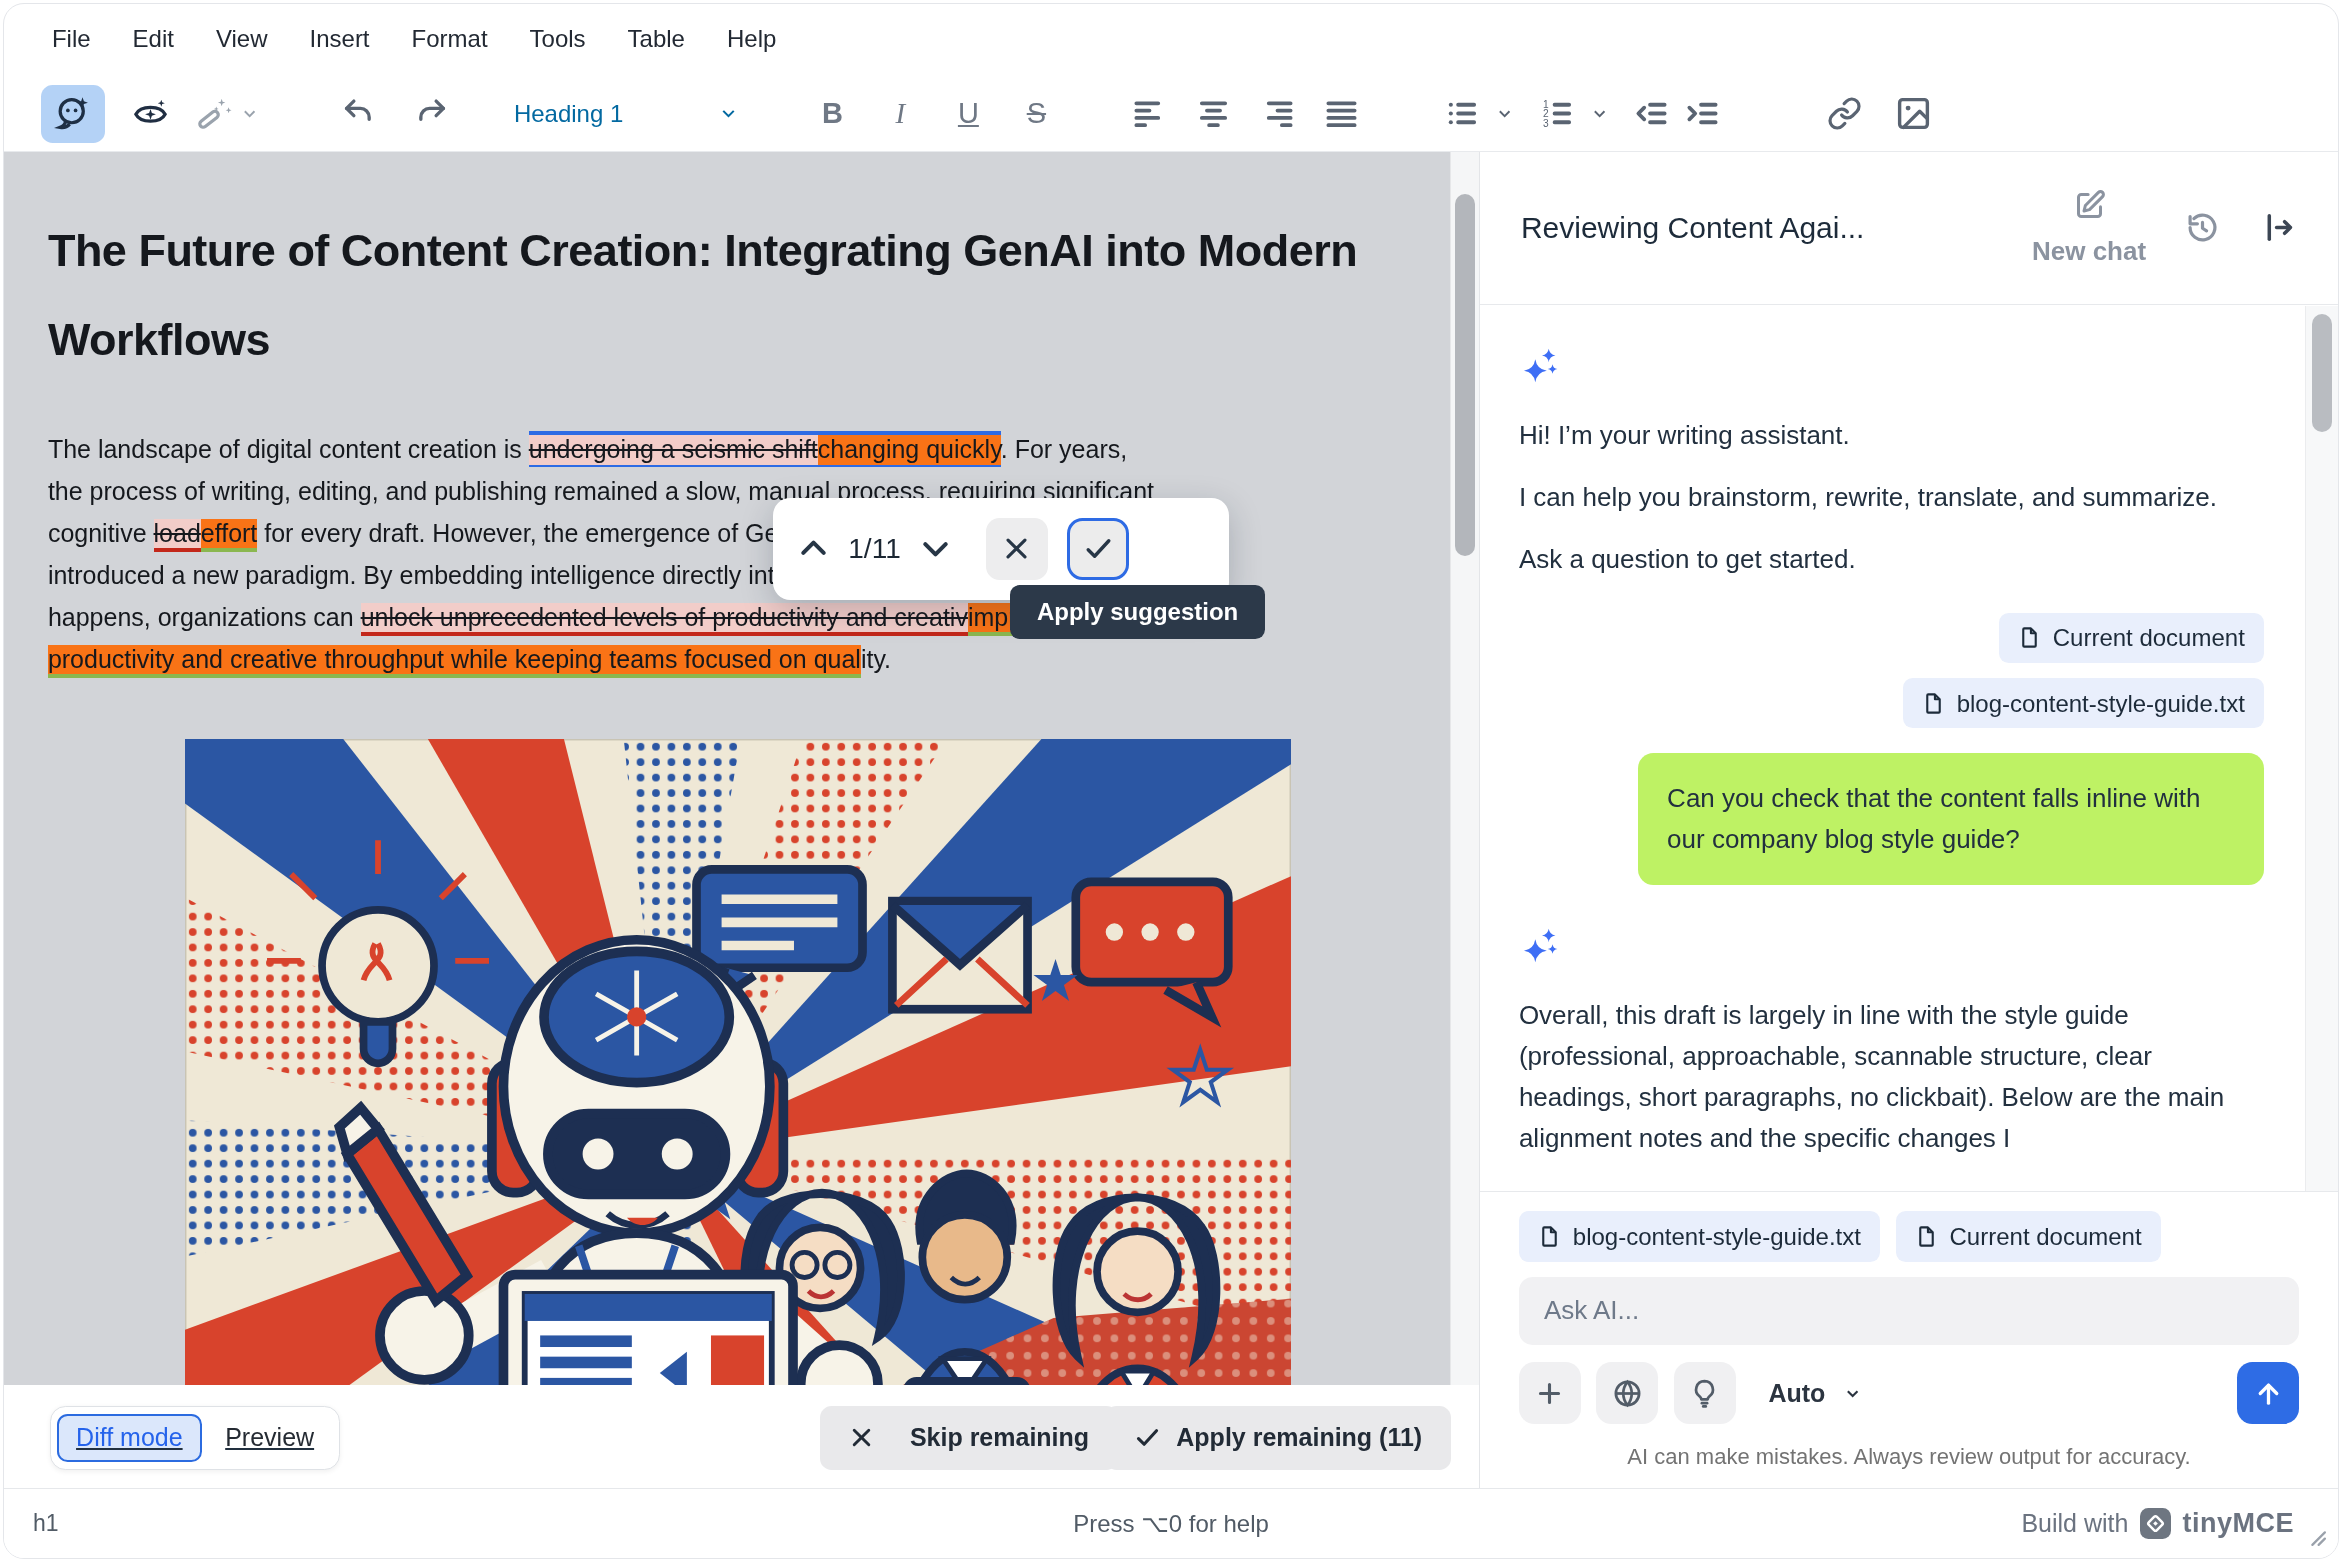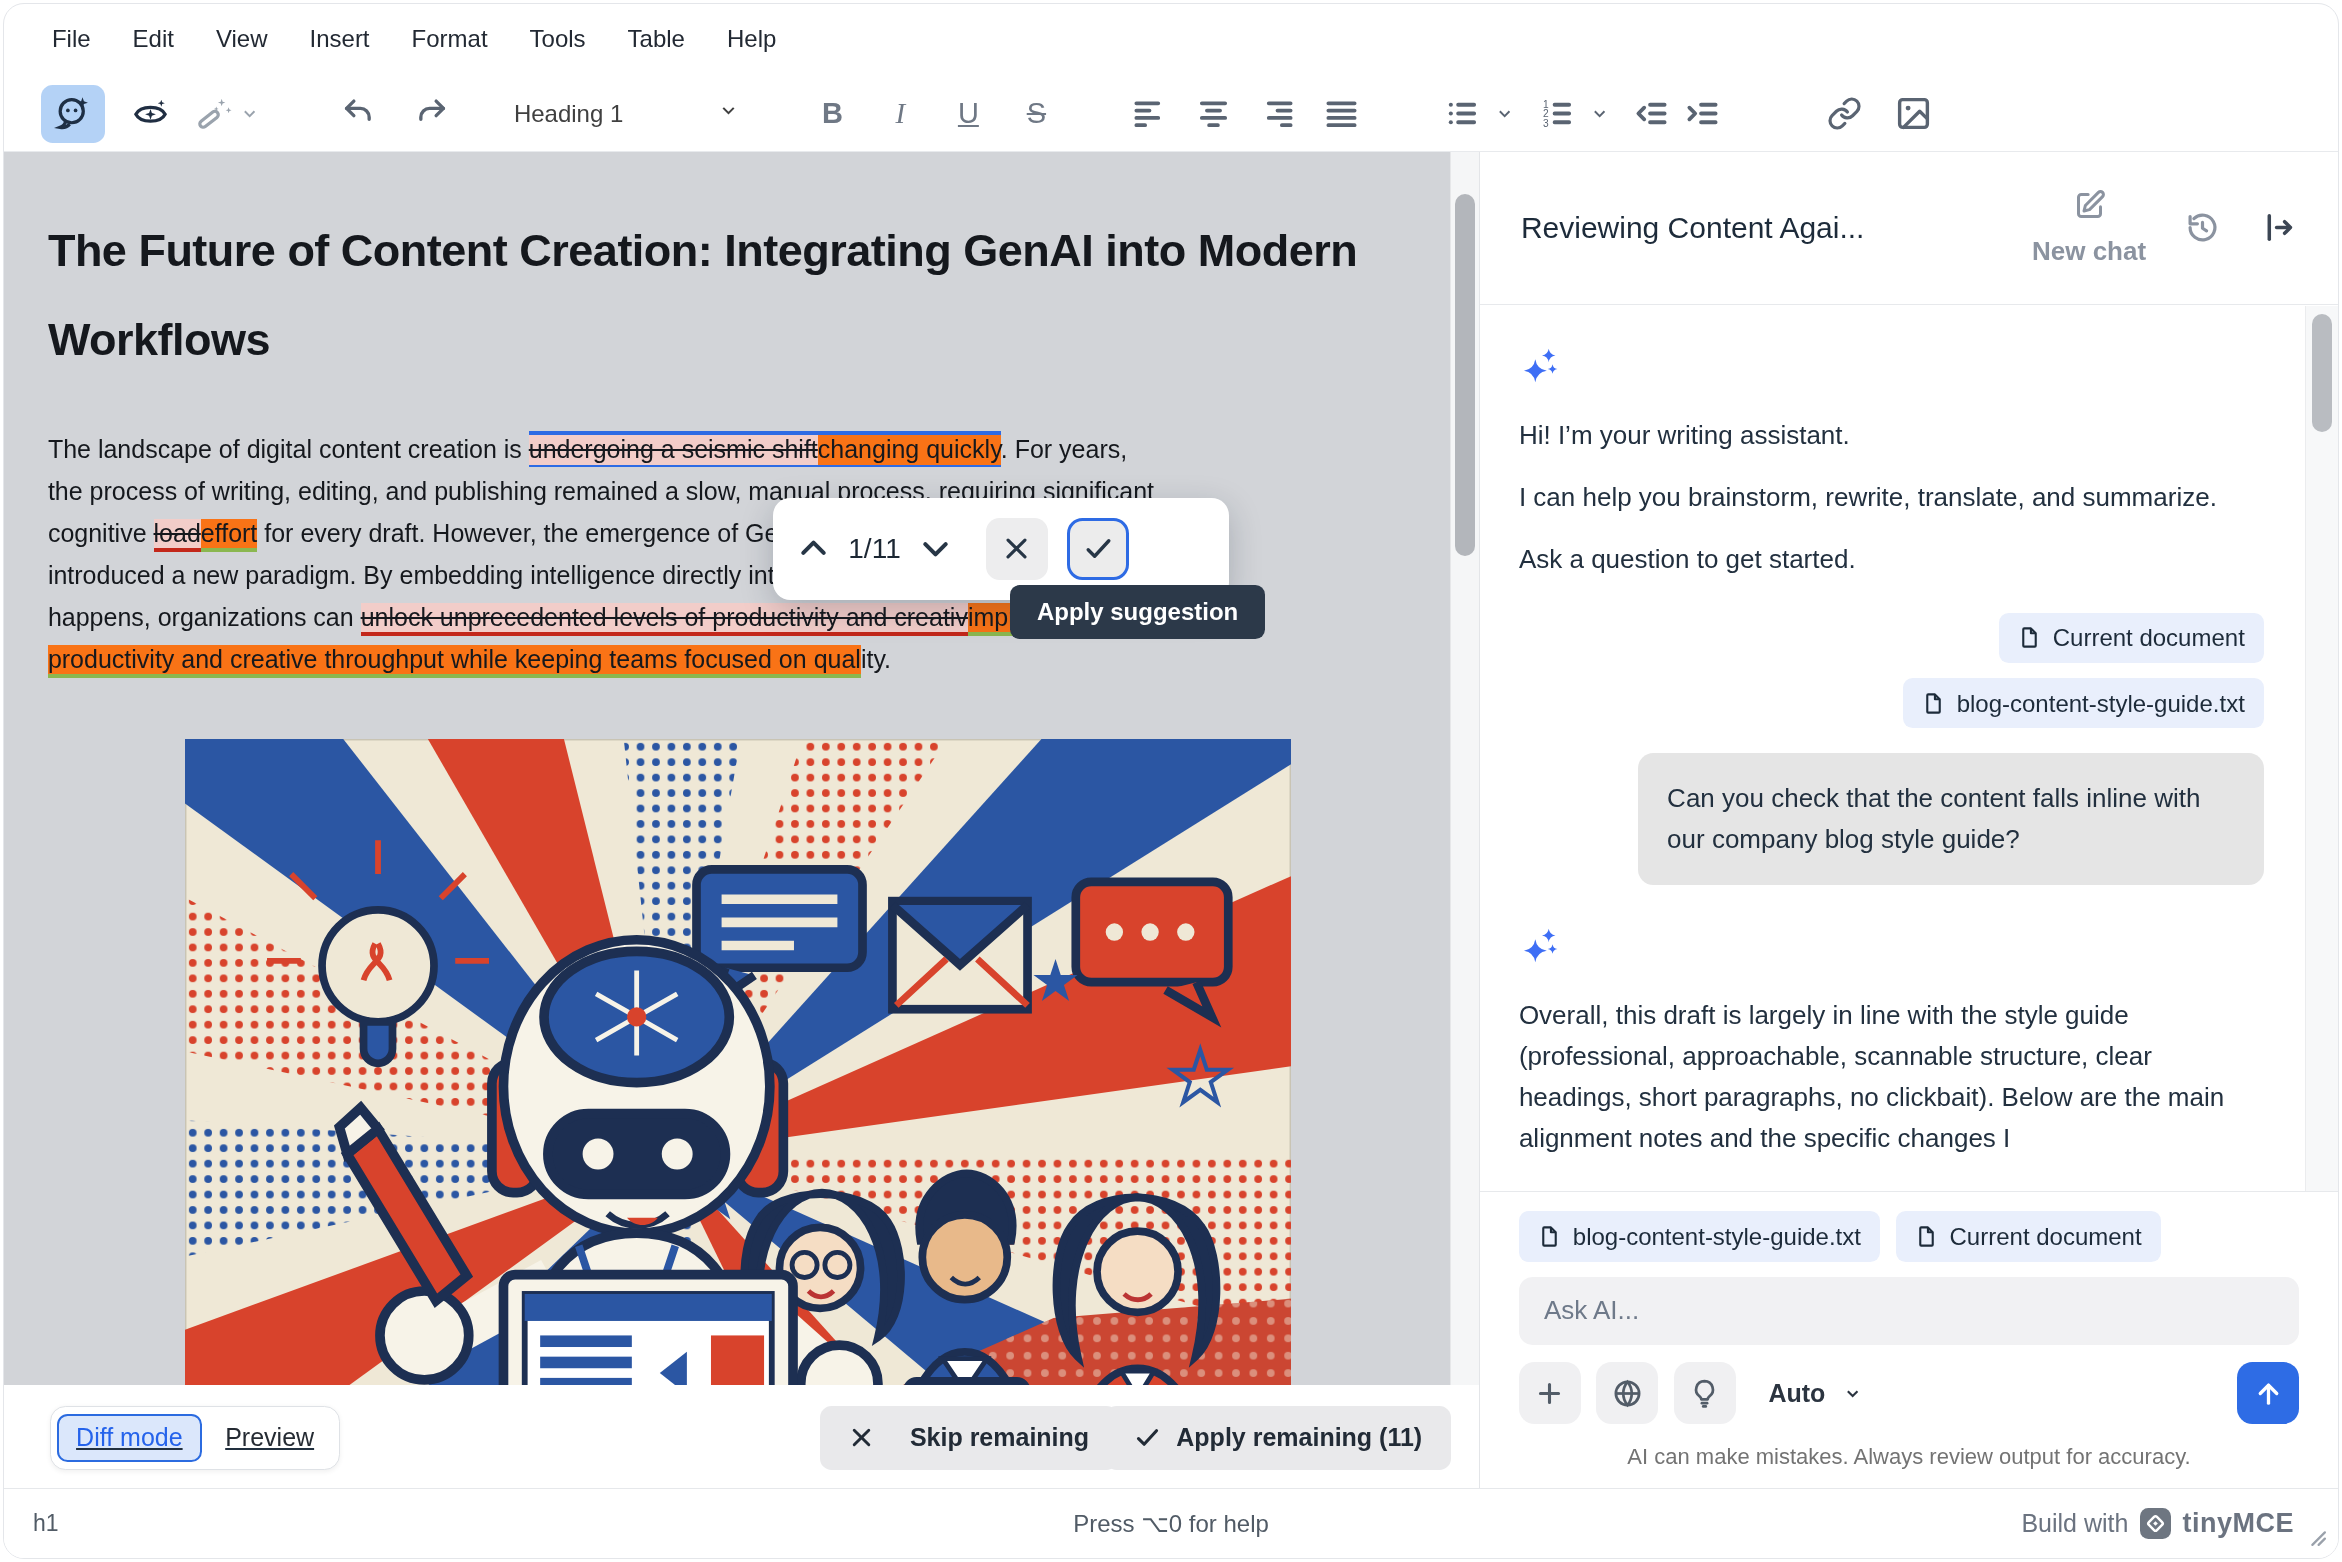--- a/index.html
+++ b/index.html
@@ -15,21 +15,21 @@
 
   
   .toolbar { position:absolute; top:75px; left:0; right:0; height:70px; }
   .tb { position:absolute; top:0; height:70px; display:flex; align-items:center; gap:25px;
     color:#5a6472; }
   .tbtn { display:flex; align-items:center; justify-content:center; border-radius:11.6px;
     min-width:42px; height:58px; }
   .tbtn.active { background:#b4d2f6; color:#1e2f45; width:64px; }
   .tbtn.dark { color:#202e42; }
   .tbtn.dim { color:#9aa3ad; }
-  .heading-select { display:flex; align-items:flex-start; gap:95px; color:#404040; font-size:24px; }
+  .heading-select { display:flex; align-items:center; gap:95px; color:#0369a1; font-size:24px; }
   .fmt { font-size:29px; color:#6f7885; width:39px; text-align:center; }
   .fmt.b { font-weight:bold; }
   .fmt.i { font-style:italic; font-family:"Liberation Serif", serif; }
   .fmt.u { text-decoration:underline; }
   .fmt.s { text-decoration:line-through; }
 
   
   .main { position:absolute; top:147px; left:0; right:0; bottom:70px; border-top:1.9px solid #e8eaed;
     display:flex; }
   .editor-col { width:1476px; border-right:1.9px solid #e3e5e8; display:flex; flex-direction:column; }
@@ -89,21 +89,21 @@
   .history-btn { color:#8b93a0; margin-right:42px; display:flex; }
   .collapse-btn { color:#3c4654; display:flex; }
 
   .chat-area { position:absolute; top:153px; bottom:297px; left:0; right:35px; overflow:hidden;
     padding:33px 39px 0 39px; font-size:26px; line-height:41px; color:#22303f; }
   .sparkles { margin:5.8px 0 25px 0; }
   .chat-p { margin-bottom:21px; }
   .pill { display:inline-flex; align-items:center; gap:11.6px; background:#e9effc; color:#1d2b3a;
     border-radius:9.7px; padding:11.6px 19.3px; font-size:24px; line-height:27px; white-space:nowrap; }
   .pill-row-right { text-align:right; margin-bottom:15.4px; }
-  .user-bubble { margin:25px 0 0 auto; width:626px; background:#e5e5e5; border-radius:15.4px;
+  .user-bubble { margin:25px 0 0 auto; width:626px; background:#bef264; border-radius:15.4px;
     padding:25px 29px; }
   .ai-block { margin-top:39px; }
 
   .chat-scrollbar { position:absolute; top:154px; bottom:297px; right:0; width:33px;
     background:#f7f8f9; border-left:1px solid #ebecee; }
   .chat-scrollbar .thumb { position:absolute; top:7.7px; left:5.8px; width:20px; height:118px;
     background:#b9bcc1; border-radius:10.6px; }
 
   .composer { position:absolute; left:0; right:0; bottom:0; height:297px;
     border-top:1.9px solid #e7e9ec; background:#fff; padding:19.3px 39px 0 39px; }

